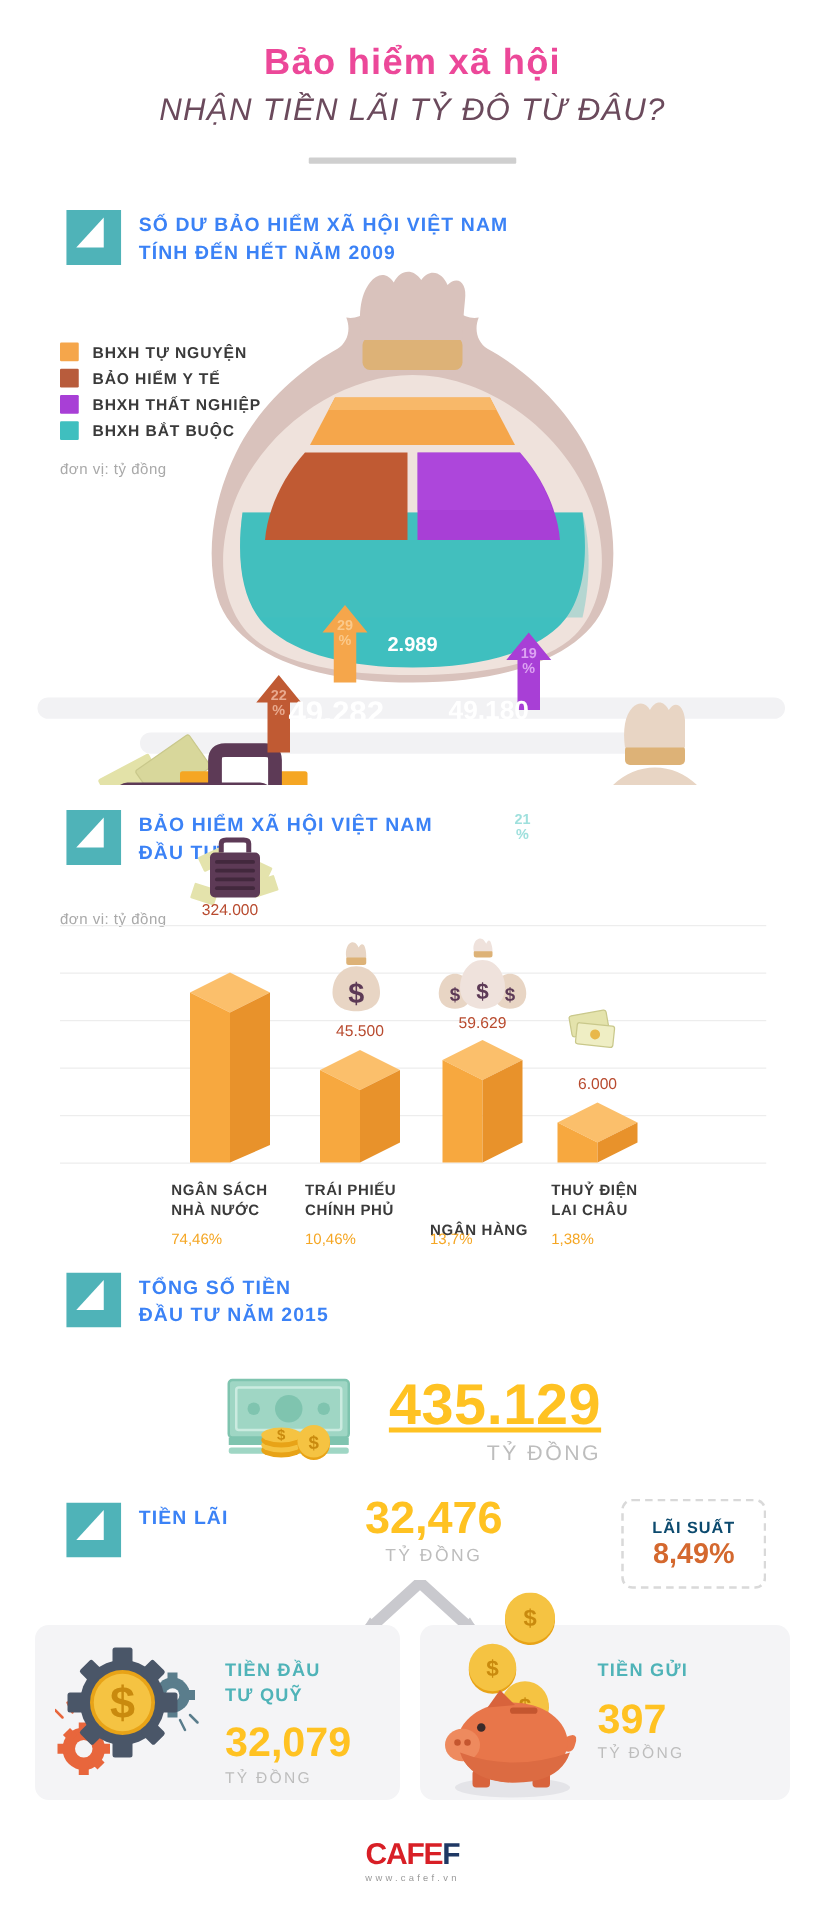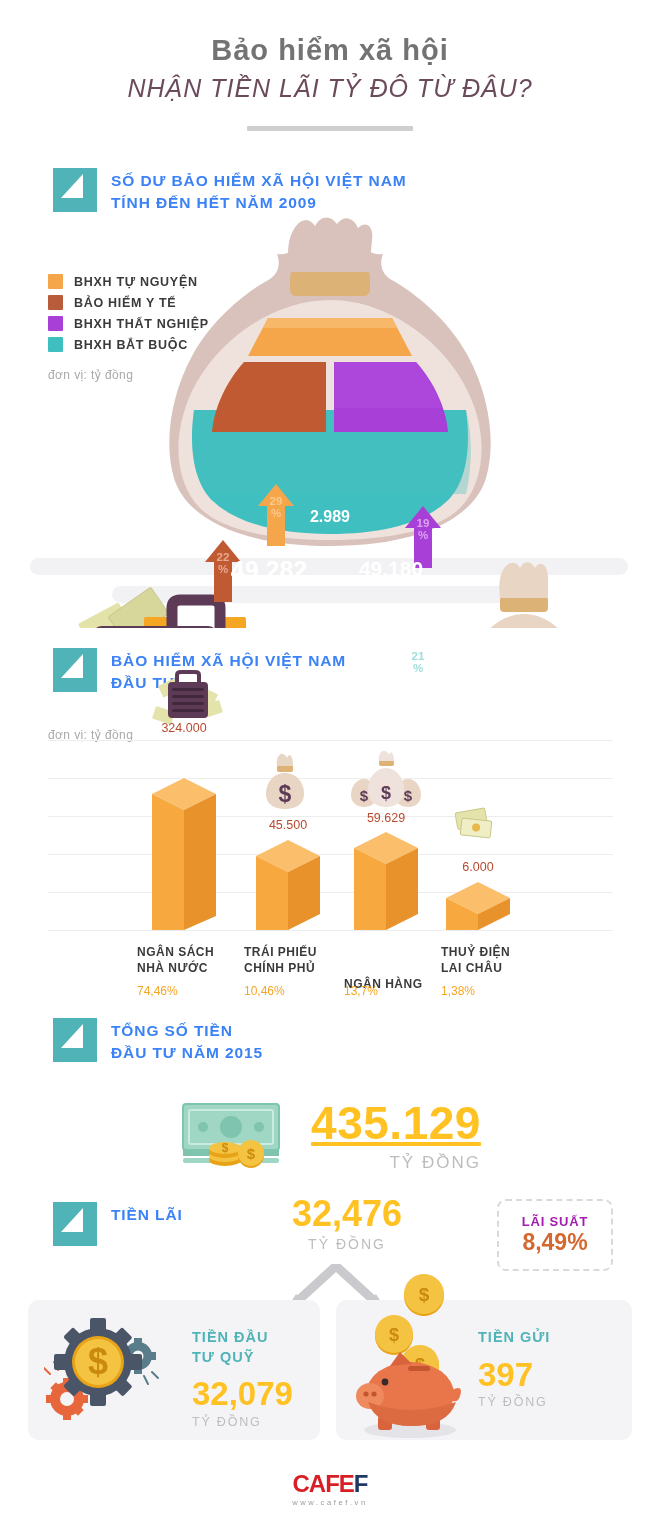--- a/index.html
+++ b/index.html
@@ -7,21 +7,21 @@
   body {
     width:660px; height:1537px; position:relative; overflow:hidden;
     font-family:"Liberation Sans", sans-serif;
     background:#ffffff; color:#555;
   }
 
   
   .header { padding-top:34px; text-align:center; }
   .title-main {
     font-size:29px; font-weight:bold; letter-spacing:1px;
-    color:#737373; line-height:1.15;
+    color:#ec4899; line-height:1.15;
   }
   .title-sub {
     font-size:25px; font-weight:normal; letter-spacing:1px;
     color:#6B4A5C; line-height:1.2; margin-top:6px;font-style:italic;
   }
   .title-rule {
     width:166px; height:5px; background:#CFCFCF;
     margin:23px auto 0; border-radius:1px;
   }
 
@@ -116,21 +116,21 @@
   }
   .interest-unit {
     font-size:14px; color:#BDBDBD; letter-spacing:2px; margin-top:4px;
   }
   .rate-box {
     position:absolute; left:497px; top:3px; width:116px; height:72px;
     border:2px dashed #D9D9D9; border-radius:9px;
     display:flex; flex-direction:column; align-items:center; justify-content:center;
   }
   .rate-label {
-    font-size:13px; font-weight:bold; color:#a21caf; letter-spacing:0.8px;
+    font-size:13px; font-weight:bold; color:#0c4a6e; letter-spacing:0.8px;
   }
   .rate-val {
     font-size:23px; font-weight:bold; color:#D4682E; line-height:1.1; margin-top:1px;
   }
   .card {
     position:absolute; top:104px; height:140px; background:#F4F4F6;
     border-radius:11px;
   }
   .card-a { left:28px; width:292px; }
   .card-b { left:336px; width:296px; }
@@ -635,21 +635,21 @@
             <rect x="55" y="55" width="15" height="14" rx="2" transform="rotate(45 62 62)"></rect>
             <rect x="55" y="6" width="14" height="15" rx="2" transform="rotate(-45 62 13)"></rect>
             <rect x="6" y="55" width="14" height="15" rx="2" transform="rotate(-45 13 62)"></rect>
           </g>
           <circle cx="38" cy="38" r="26" fill="#E8A317"></circle>
           <circle cx="38" cy="38" r="23" fill="#F5C342"></circle>
           <text x="38" y="50" text-anchor="middle" font-family="Liberation Sans, sans-serif" font-size="36" font-weight="bold" fill="#C98A0E">$</text>
         </g>
       </svg>
     </div>
-    <div class="card-txt" style="left:164px;">
+    <div class="card-txt" style="left:152px;">
       <div class="card-label">
         <span>TIỀN ĐẦU</span><br>
         <span>TƯ QUỸ</span>
       </div>
       <div class="card-num">32,079</div>
       <div class="card-unit">TỶ ĐỒNG</div>
     </div>
   </div>
 
   <div class="card card-b">

